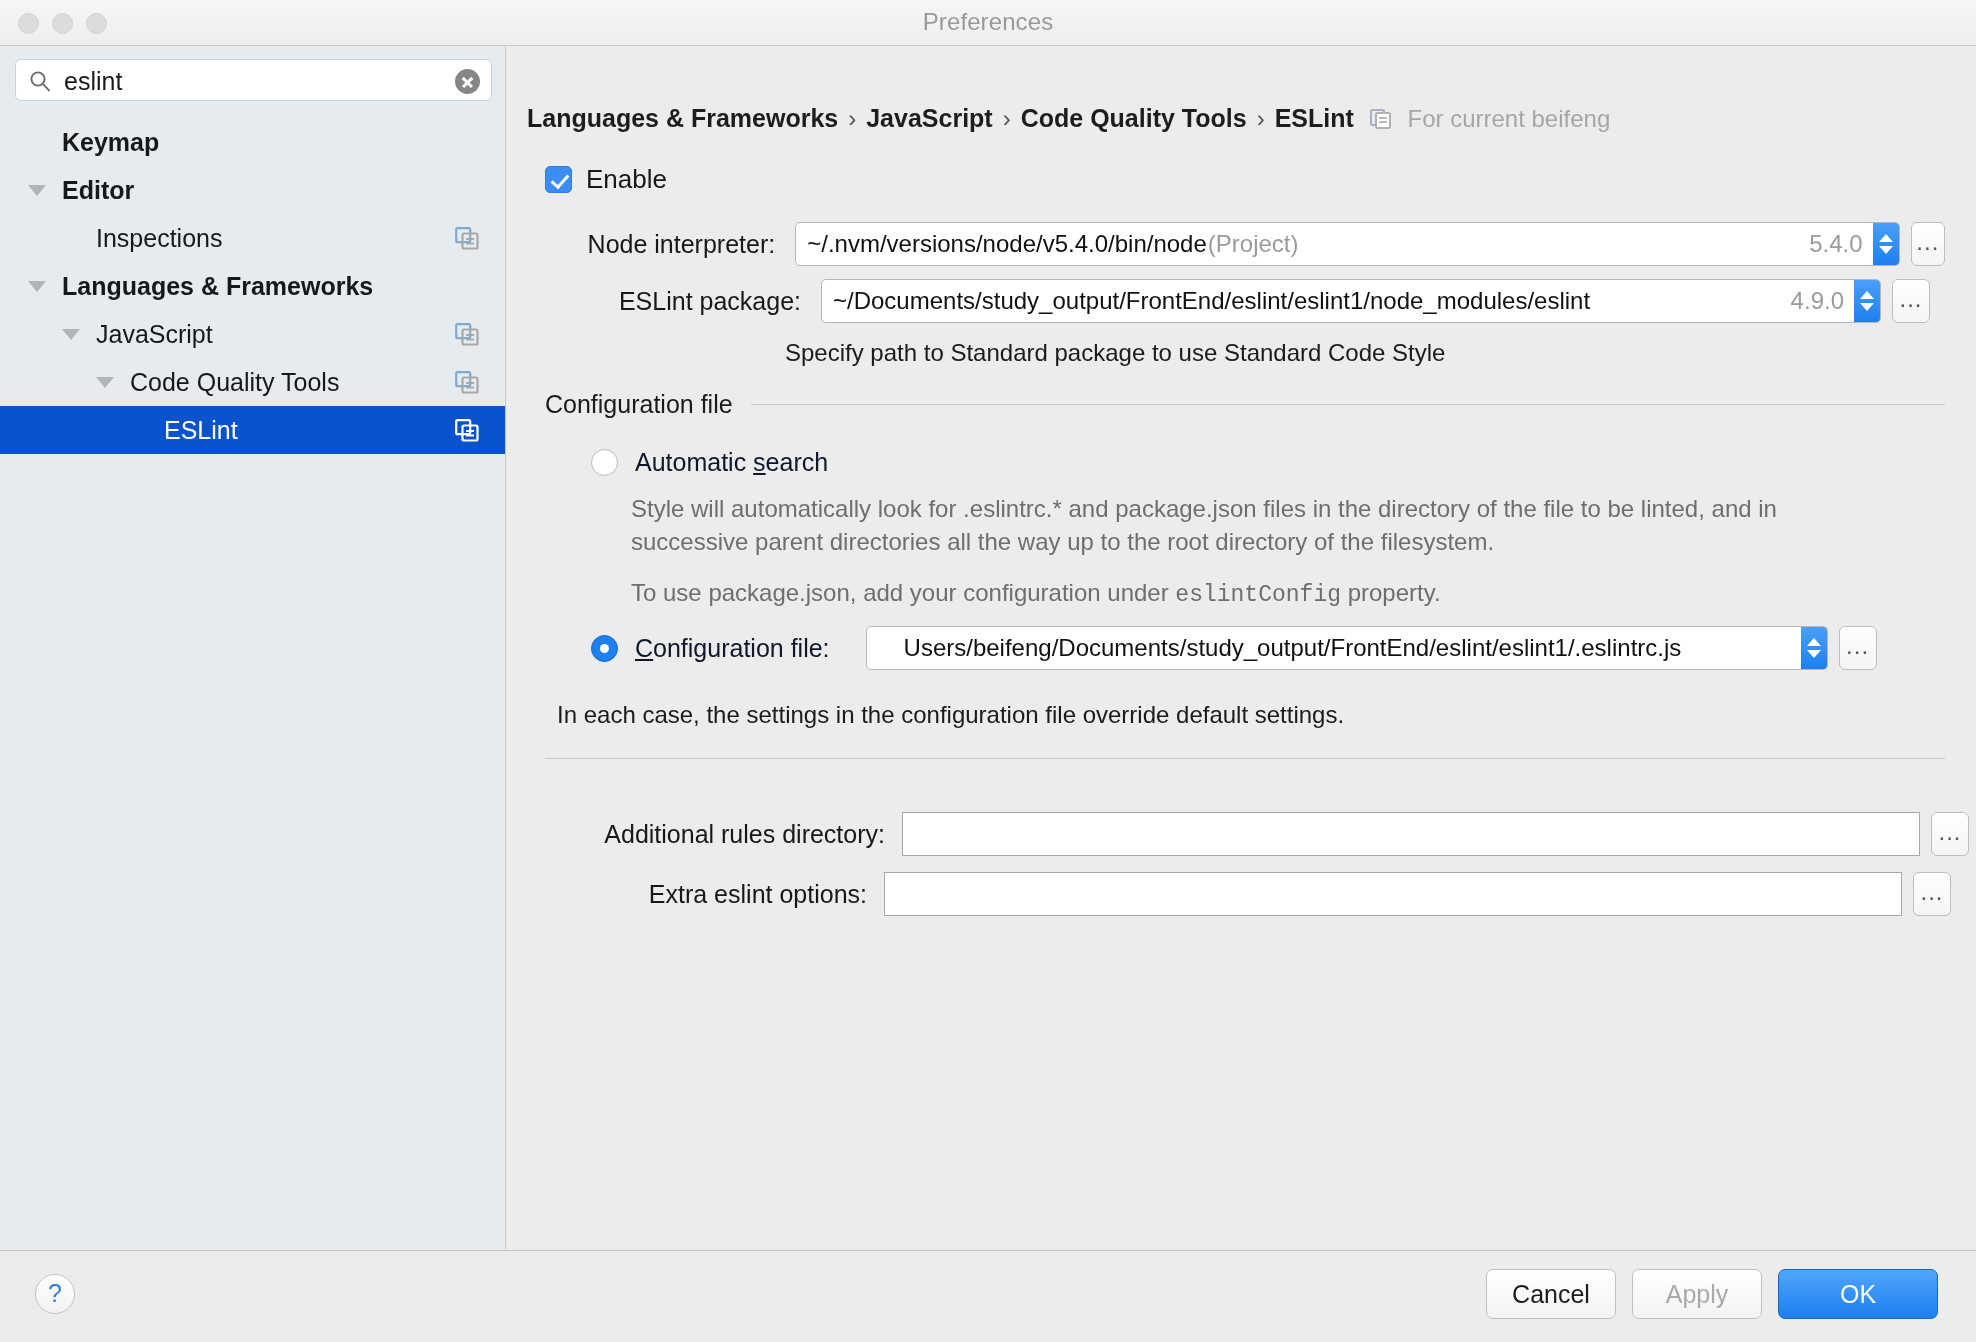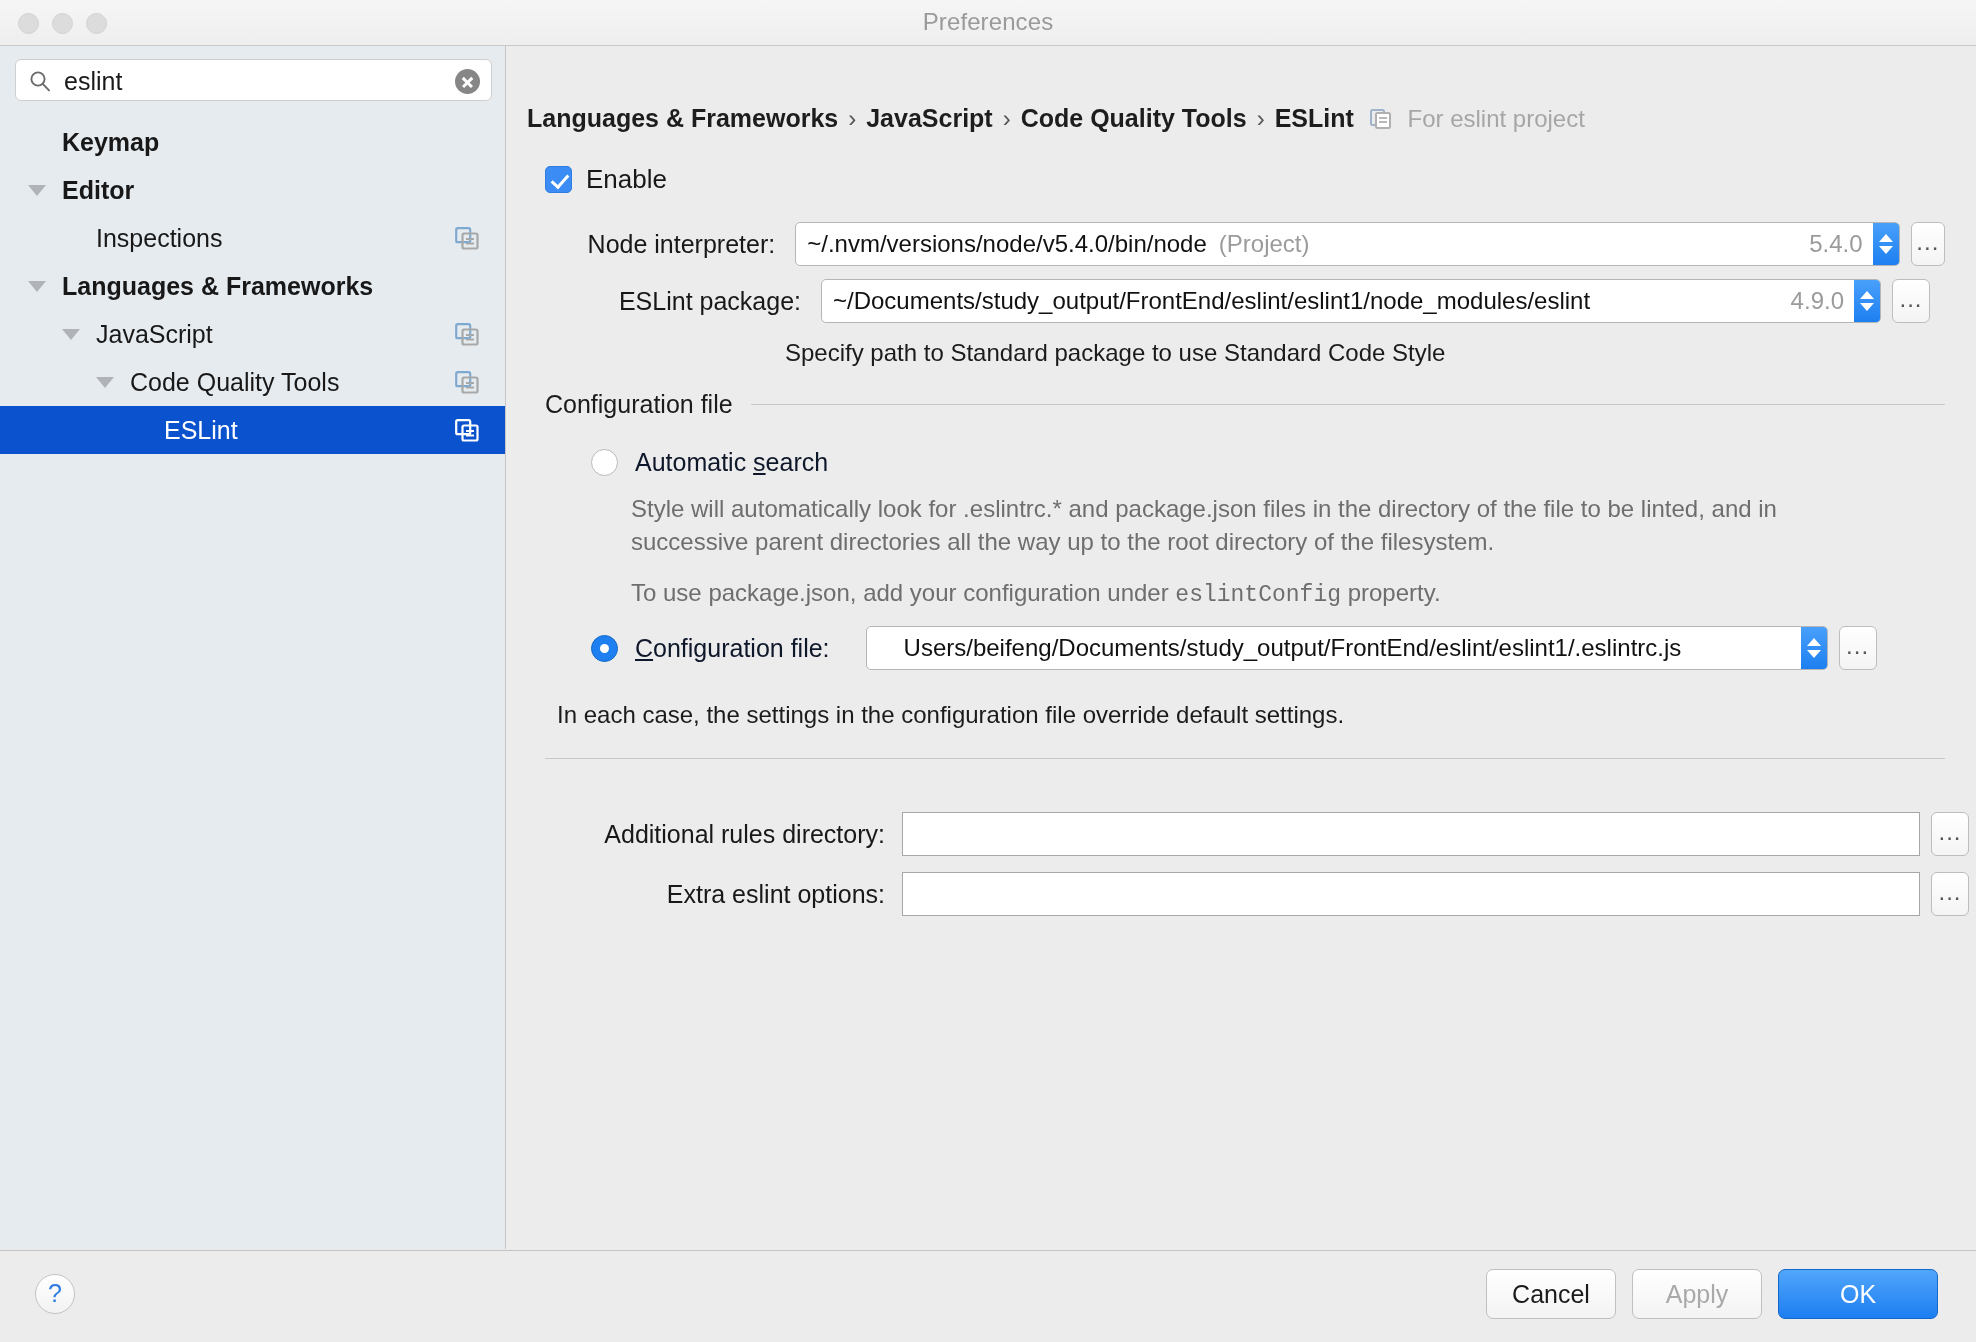--- a/index.html
+++ b/index.html
@@ -250,21 +250,21 @@
   .combo-text {
     font-size: 24px;
     color: #111111;
     margin-left: 11px;
     white-space: nowrap;
     overflow: hidden;
   }
   .combo-sub {
     font-size: 24px;
     color: #9b9b9b;
-    margin-left: 12px;
+    margin-left: 1px;
     white-space: nowrap;
   }
   .combo-ver {
     position: absolute;
     right: 36px;
     font-size: 24px;
     color: #9b9b9b;
   }
   .stepper {
     position: absolute;
@@ -556,21 +556,21 @@
       <span class="crumb">Code Quality Tools</span>
       <span class="crumb-sep">›</span>
       <span class="crumb">ESLint</span>
       <span class="crumb-note">
         <svg class="crumb-note-icon" width="22" height="22" viewBox="0 0 22 22">
           <rect x="1" y="2" width="13" height="15" rx="1.5" fill="none" stroke="#9fb4c9" stroke-width="2"></rect>
           <rect x="6" y="5" width="14" height="15" rx="1.5" fill="#ffffff" stroke="#b0b0b0" stroke-width="2"></rect>
           <line x1="9" y1="10" x2="17" y2="10" stroke="#b0b0b0" stroke-width="1.8"></line>
           <line x1="9" y1="14" x2="17" y2="14" stroke="#b0b0b0" stroke-width="1.8"></line>
         </svg>
-        <span>For eslint project</span>
+        <span>For current beifeng</span>
       </span>
     </div>
 
     <div class="enable-row">
       <div class="cb"></div>
       <span class="enable-label">Enable</span>
     </div>
 
     <div class="field-row" style="left:38px; top:176px; width:1400px;">
       <span class="field-label" style="width:256px;">Node interpreter:</span>
@@ -631,21 +631,21 @@
     <div class="hint" style="left:50px; top:655px;">In each case, the settings in the configuration file override default settings.</div>
 
     <div class="hr"></div>
 
     <div class="field-row" style="left:38px; top:766px;">
       <span class="field-label" style="width:340px;">Additional rules directory:</span>
       <input class="text-input" style="width: 1018px; margin-left: 17px;" type="text" value="">
       <div class="ellipsis-btn">...</div>
     </div>
 
-    <div class="field-row" style="left:38px; top:826px;">
+    <div class="field-row" style="left:20px; top:826px;">
       <span class="field-label" style="width:340px;">Extra eslint options:</span>
       <input class="text-input" style="width: 1018px; margin-left: 17px;" type="text" value="">
       <div class="ellipsis-btn">...</div>
     </div>
 
   </div>
 
   <div class="bottombar">
     <div class="help-btn">?</div>
     <div class="btns">

